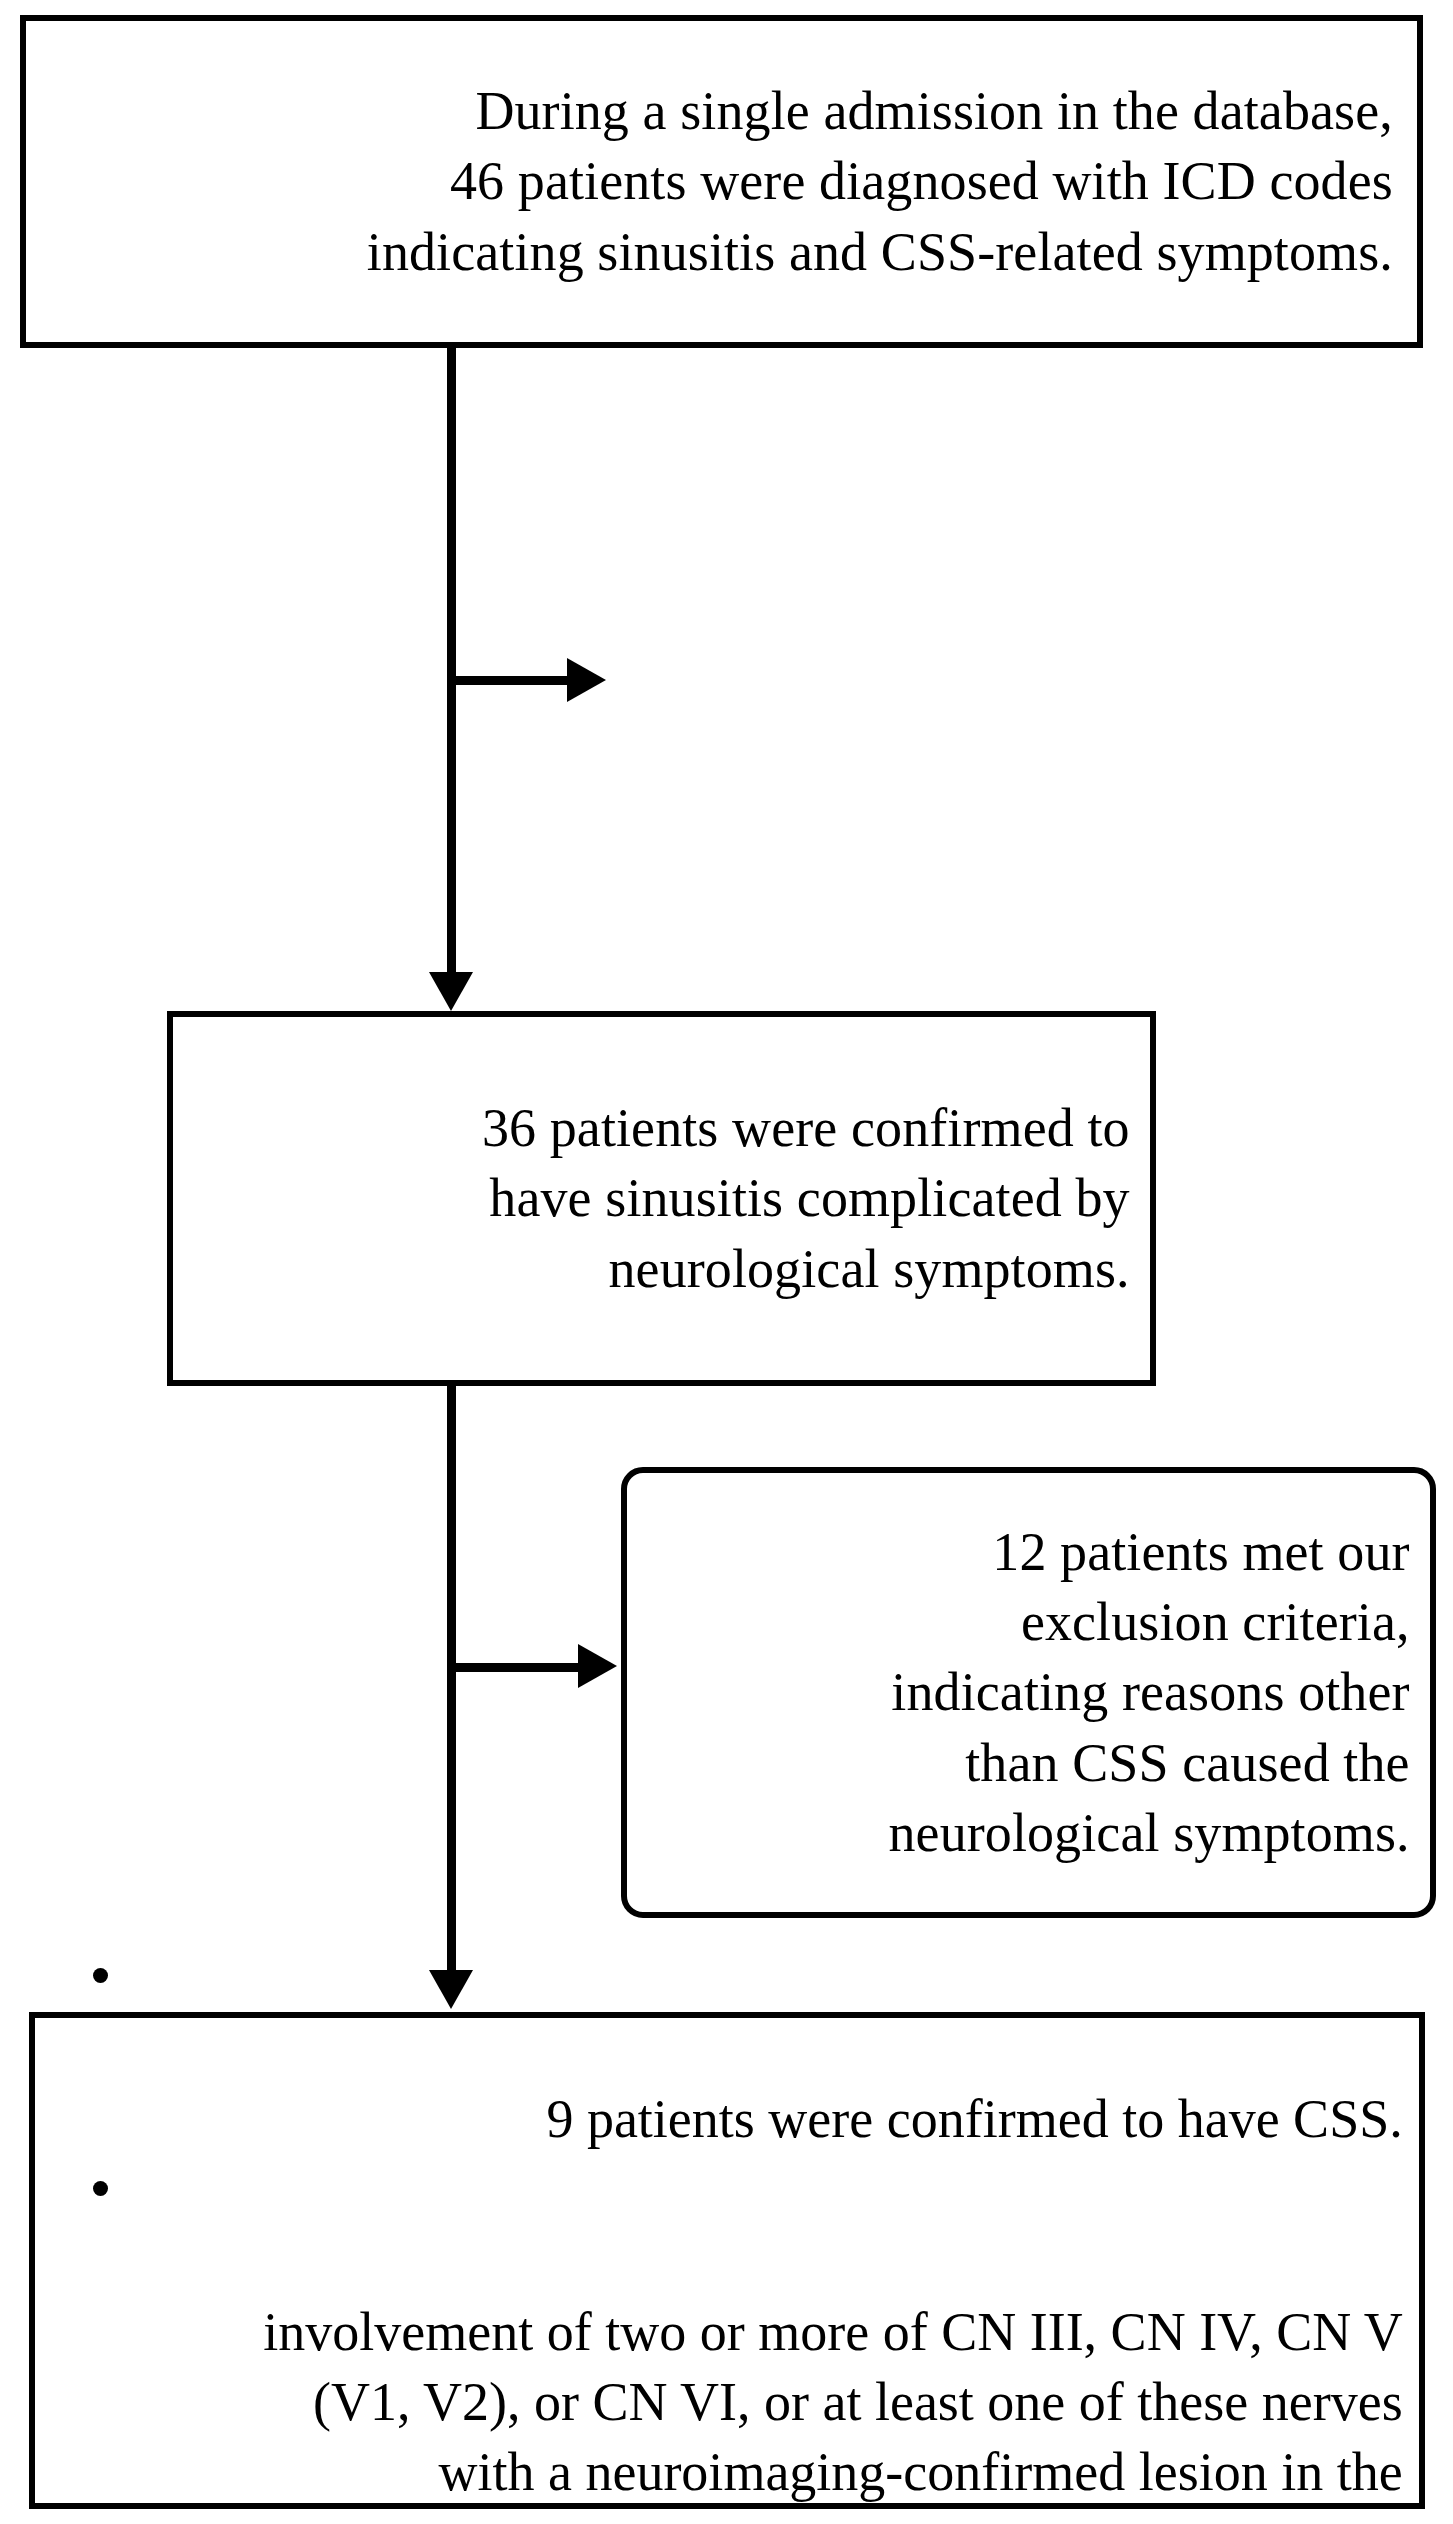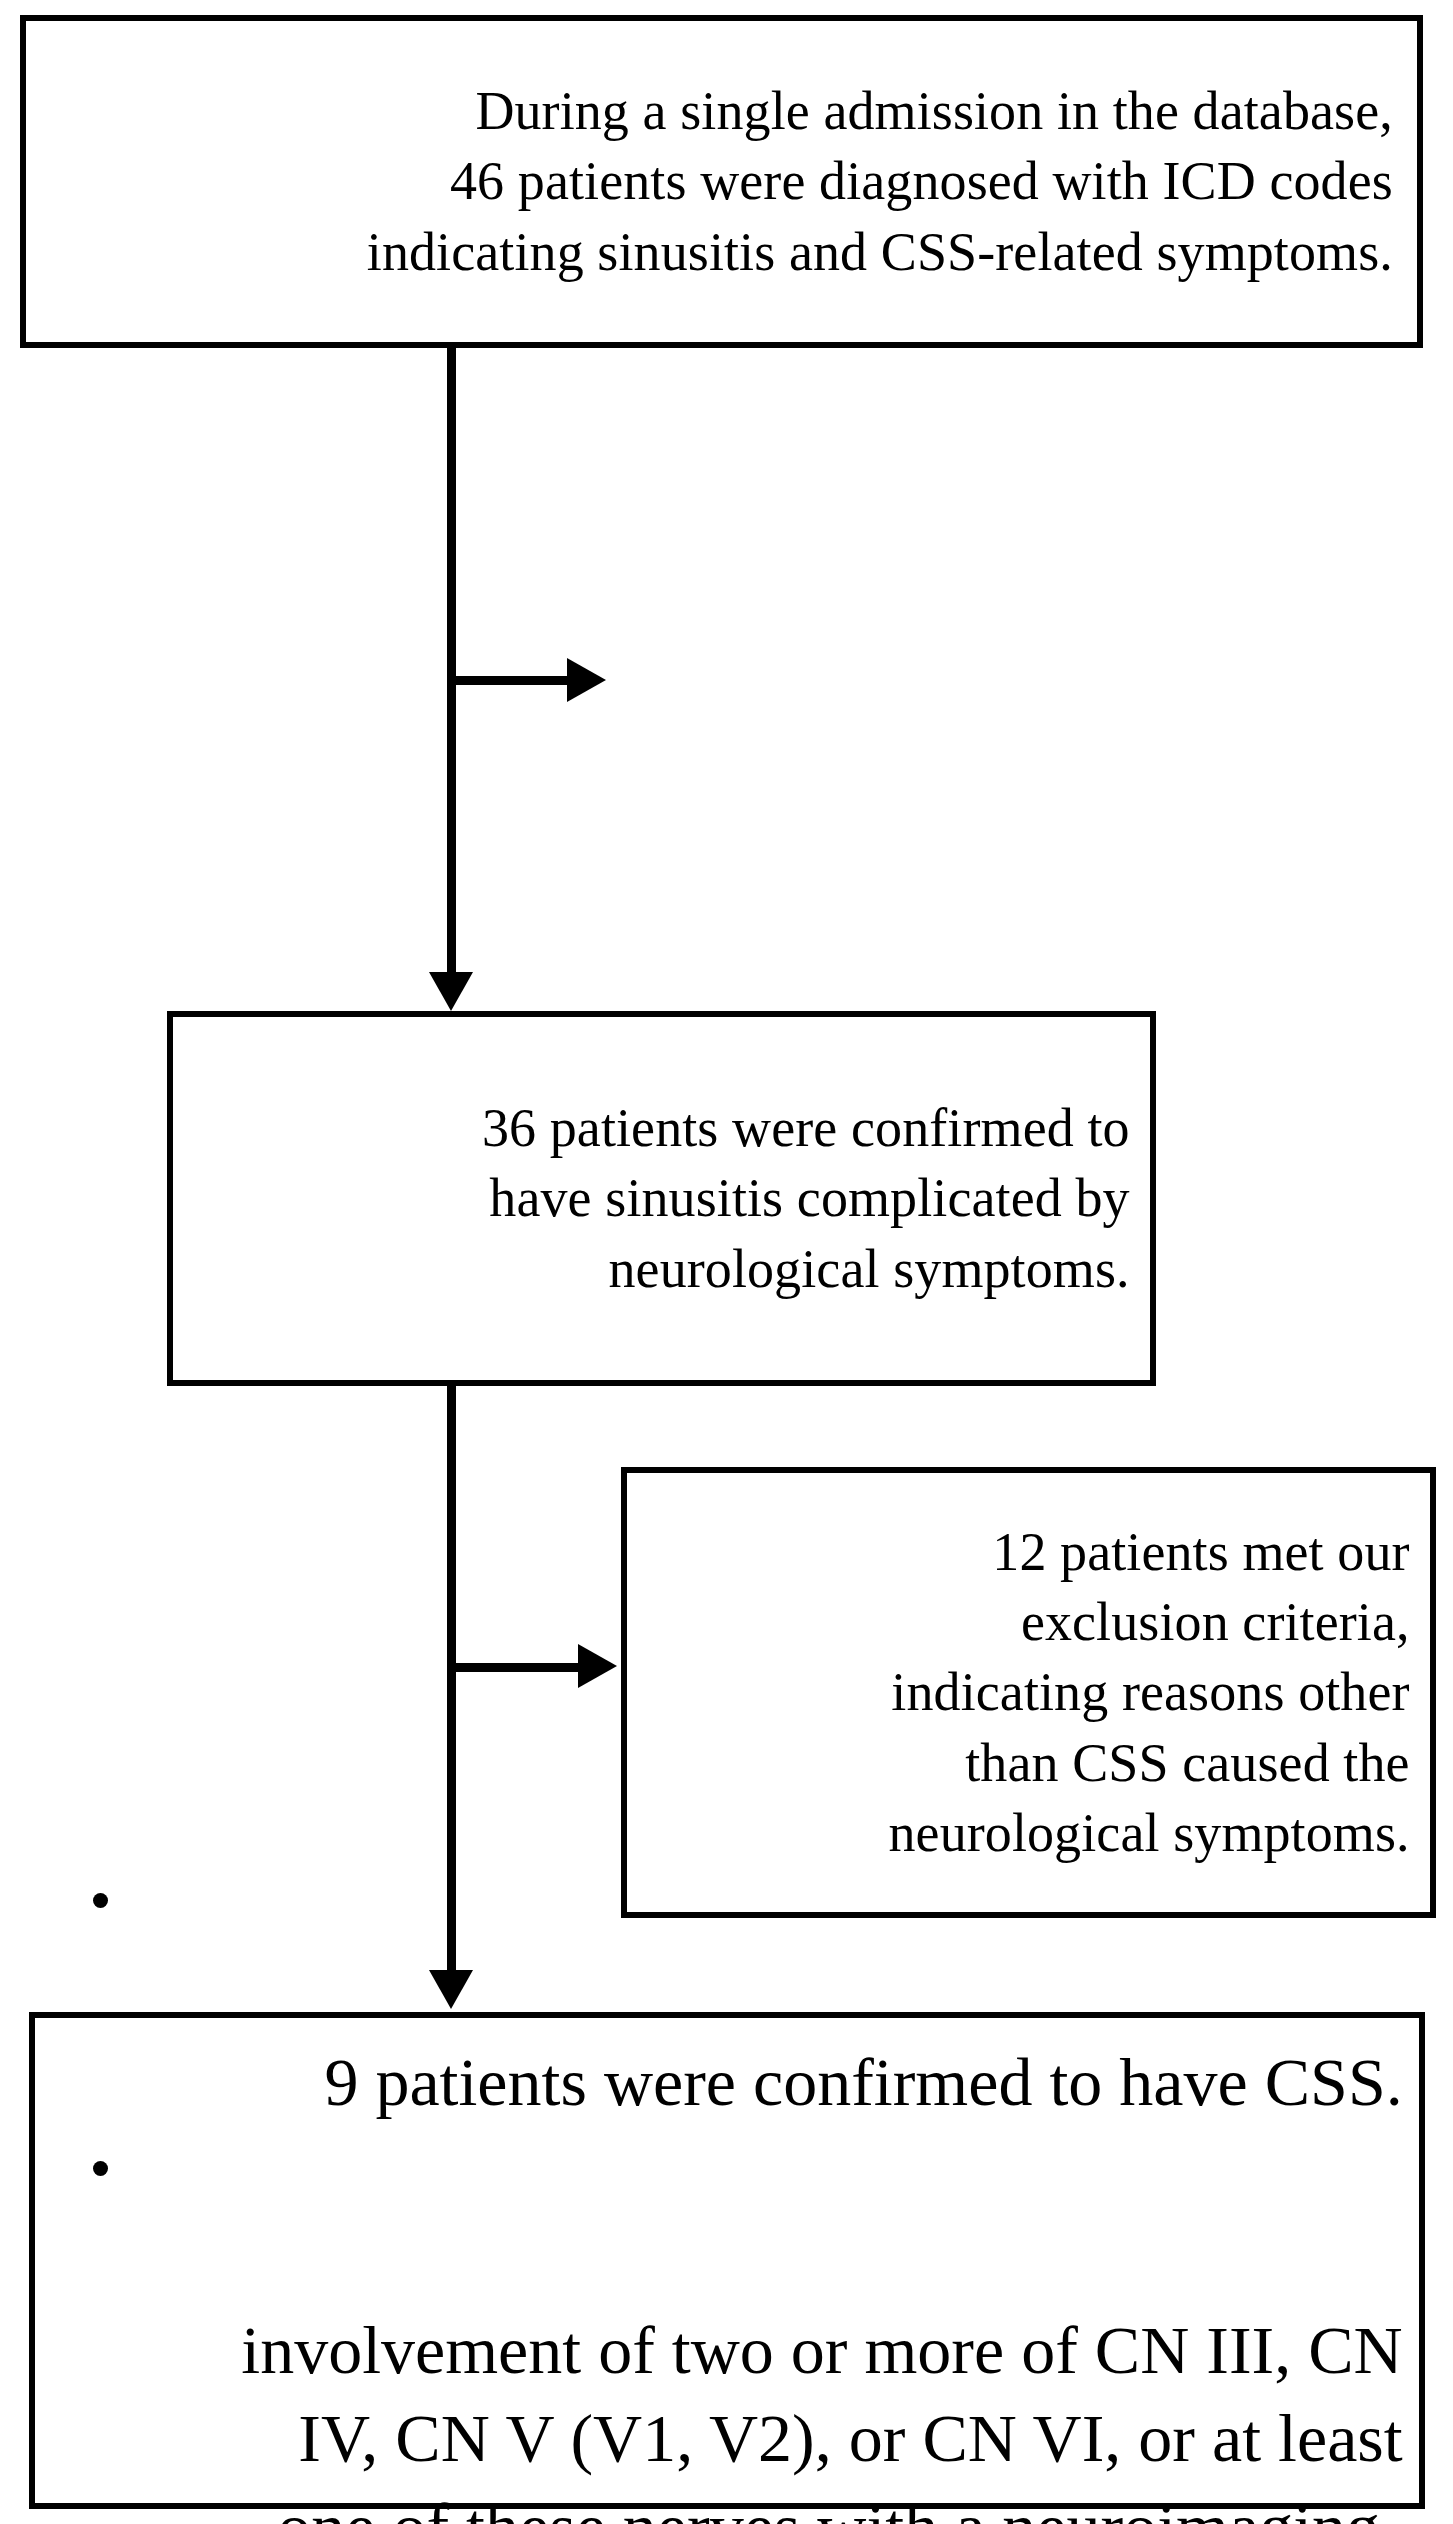--- a/index.html
+++ b/index.html
@@ -69,20 +69,21 @@
   }
   #box-confirmed-sinusitis .node-text { padding-left: 20.4px; }
 
   
   #box-exclusion-2 {
     left: 621px;
     top: 1467px;
     width: 815px;
     height: 451px;
     padding: 0 20.4px;
+    border-radius: 22px;
   }
   #box-exclusion-2 .node-text { padding-left: 20.4px; }
 
   
   #box-final-cohort {
     left: 29px;
     top: 2012px;
     width: 1396px;
     height: 497px;
     padding: 0 16.3px;
@@ -90,21 +91,21 @@
   }
 
   .bullet-list {
     list-style: none;
     margin: 0;
     padding: 0;
   }
   .bullet-item {
     position: relative;
     padding-left: 184px;
-    font-size: 68px;
+    font-size: 54px;
     line-height: 1.30;
     margin: 0;
     white-space: pre-line;
   }
   .bullet-item + .bullet-item { margin-top: 2.7px; }
   .bullet-marker {
     position: absolute;
     left: 42px;
     top: 0.46em;
     width: 15px;

